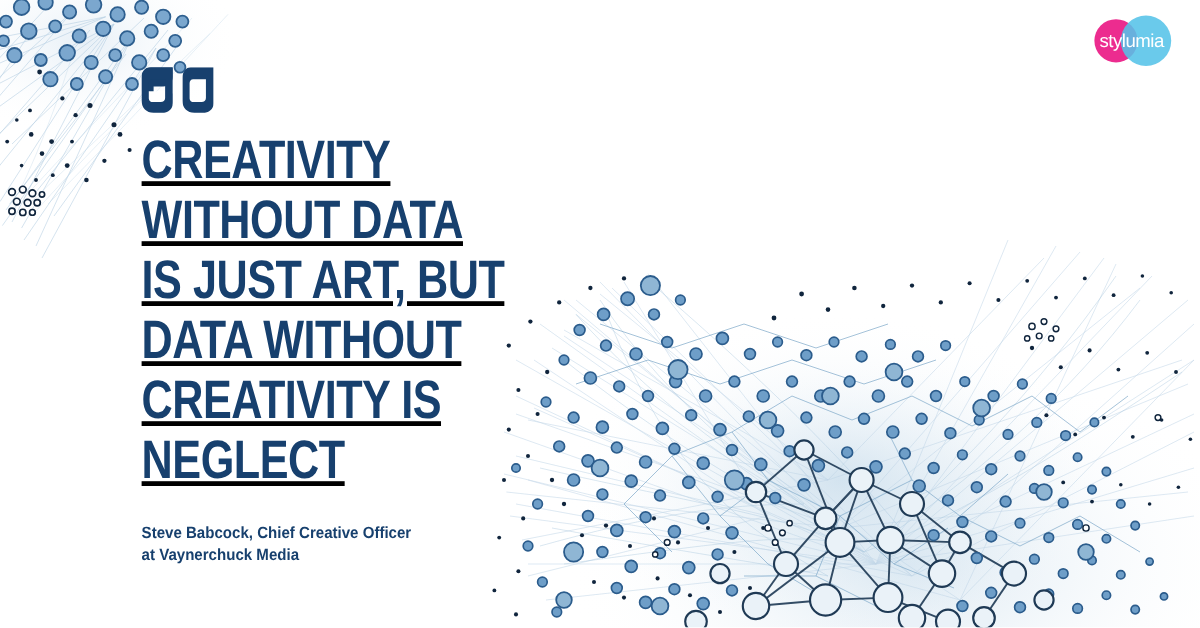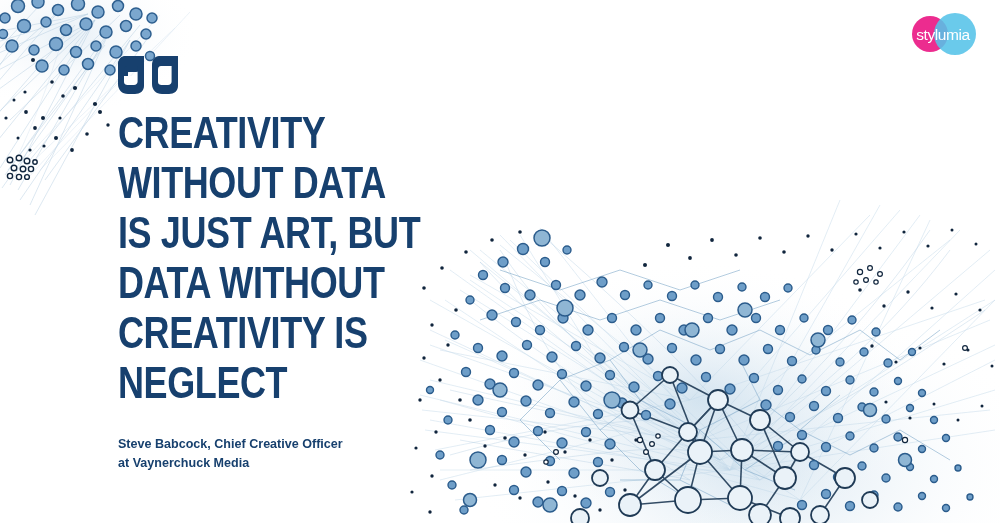--- a/index.html
+++ b/index.html
@@ -43,20 +43,21 @@
     position:absolute;
     top:0;
     width:26px;
     height:44px;
   }
   .qm1{left:0px;}
   .qm2{left:34px;}
   .qm svg{display:block;}
   #quote-lines{
     margin-top:4px;
+    text-decoration:underline;
   }
   .qline{
     display:block;
     color:#17406E;
     font-family:"Liberation Sans", sans-serif;
     font-weight:bold;
     font-size:45px;
     line-height:50px;
     letter-spacing:-0.5px;
     transform:scaleX(0.80);

